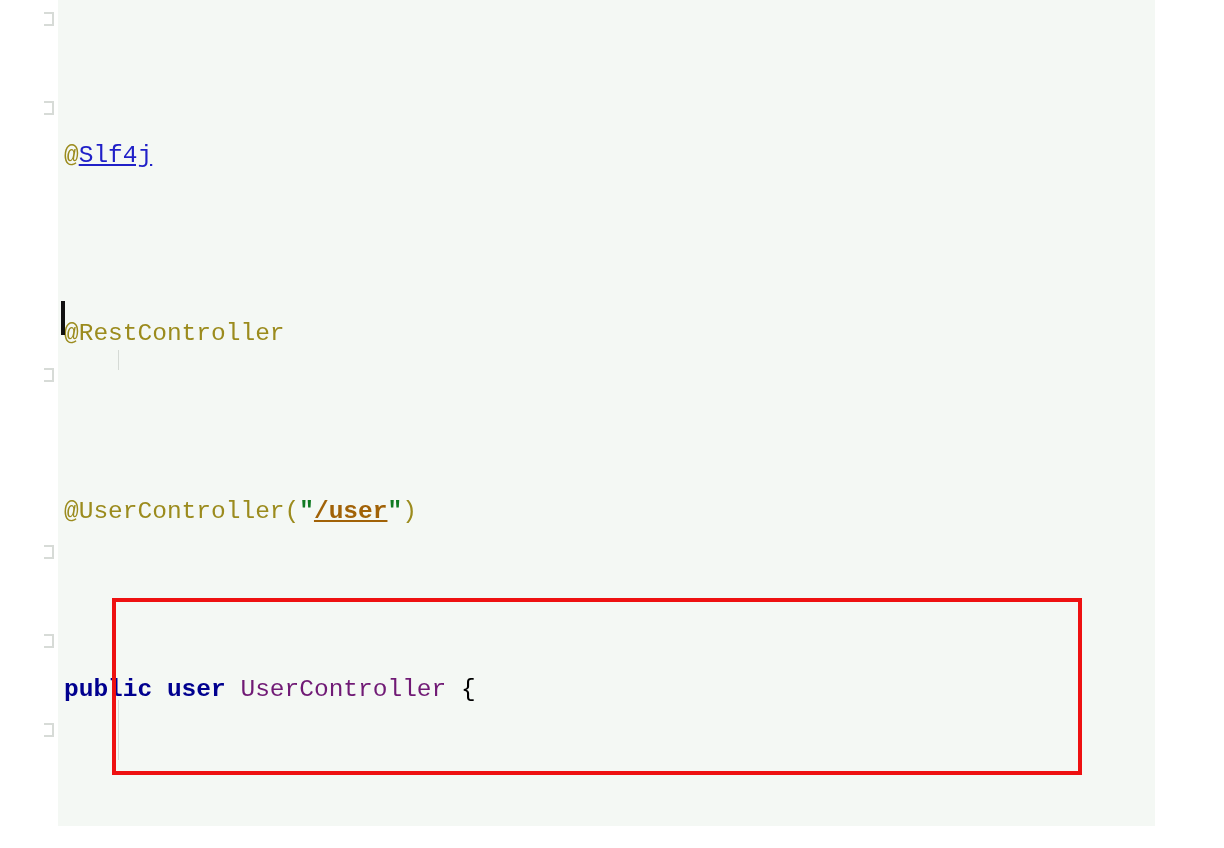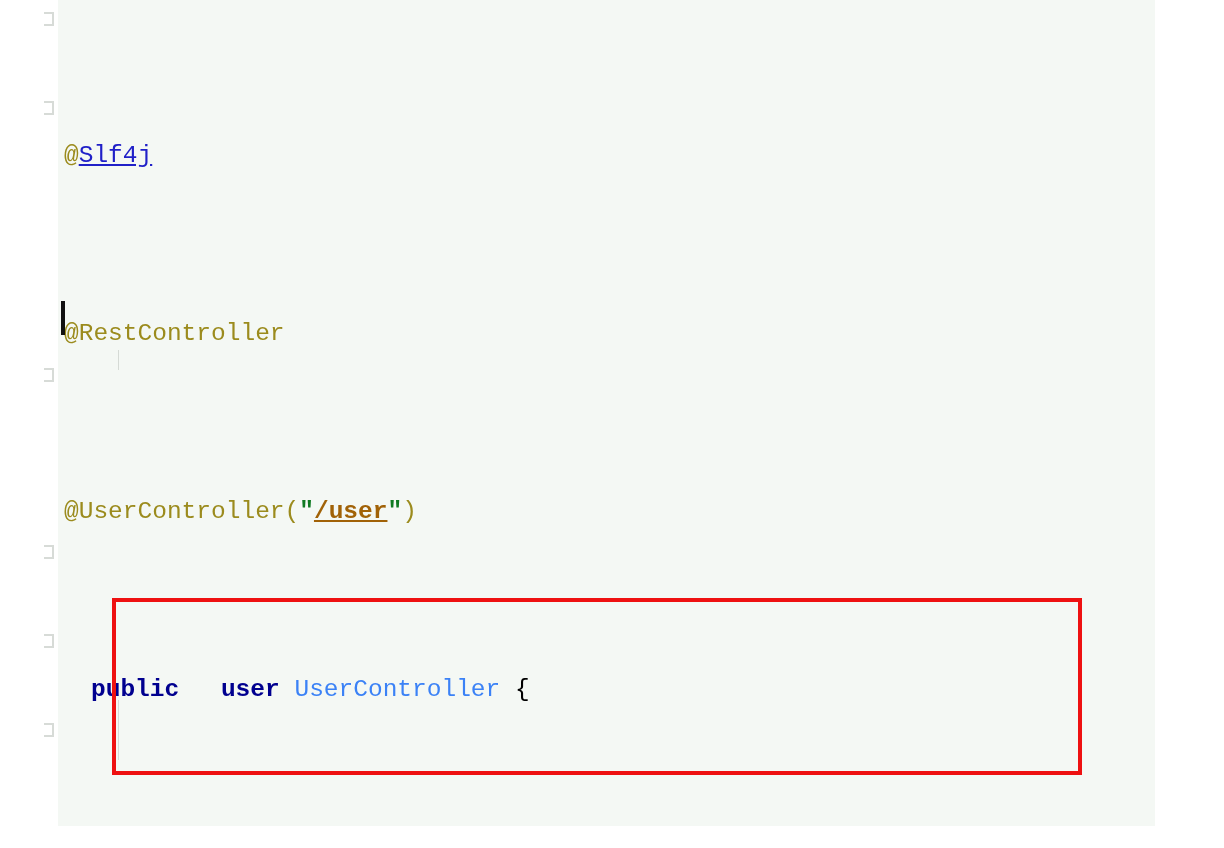--- a/index.html
+++ b/index.html
@@ -48,22 +48,22 @@
   }
   .line {
     position: relative;
     height: 44.5px;
     padding-left: 6px;
     box-sizing: border-box;
   }
 
   
   .anno      { color: #9b8b1d; }            
-  .kw        { color: #00008f; font-weight: bold; margin-left: 27px; }  
-  .type      { color: #3b82f6; text-align: center; }  
+  .kw        { color: #00008f; font-weight: bold; }  
+  .type      { color: #701a75; text-align: center; }  
   .str       { color: #0f7a22; font-weight: bold; }  
   .str-u     { color: #a16207; font-weight: bold; text-decoration: underline; }
   .ref       { color: #2020c8; text-decoration: underline; }  
   .punct     { color: #000000; }
 
   
   #caret {
     position: absolute;
     left: 61px;
     top: 301px;

